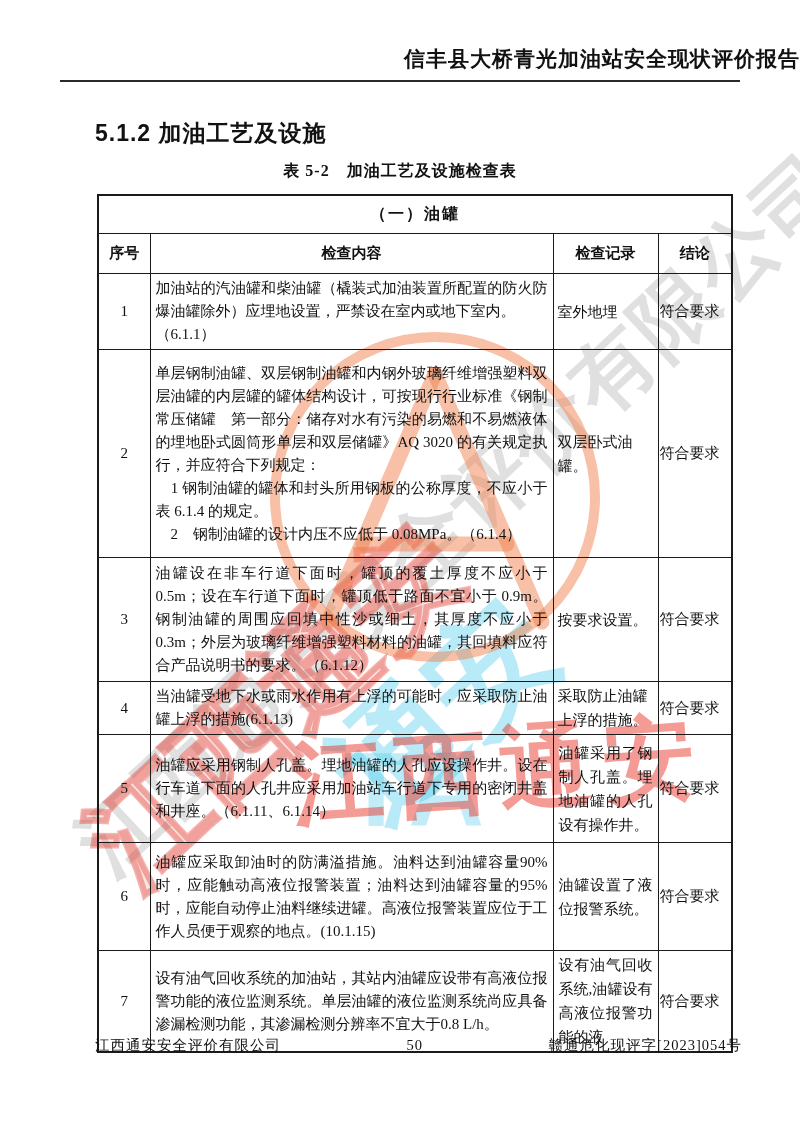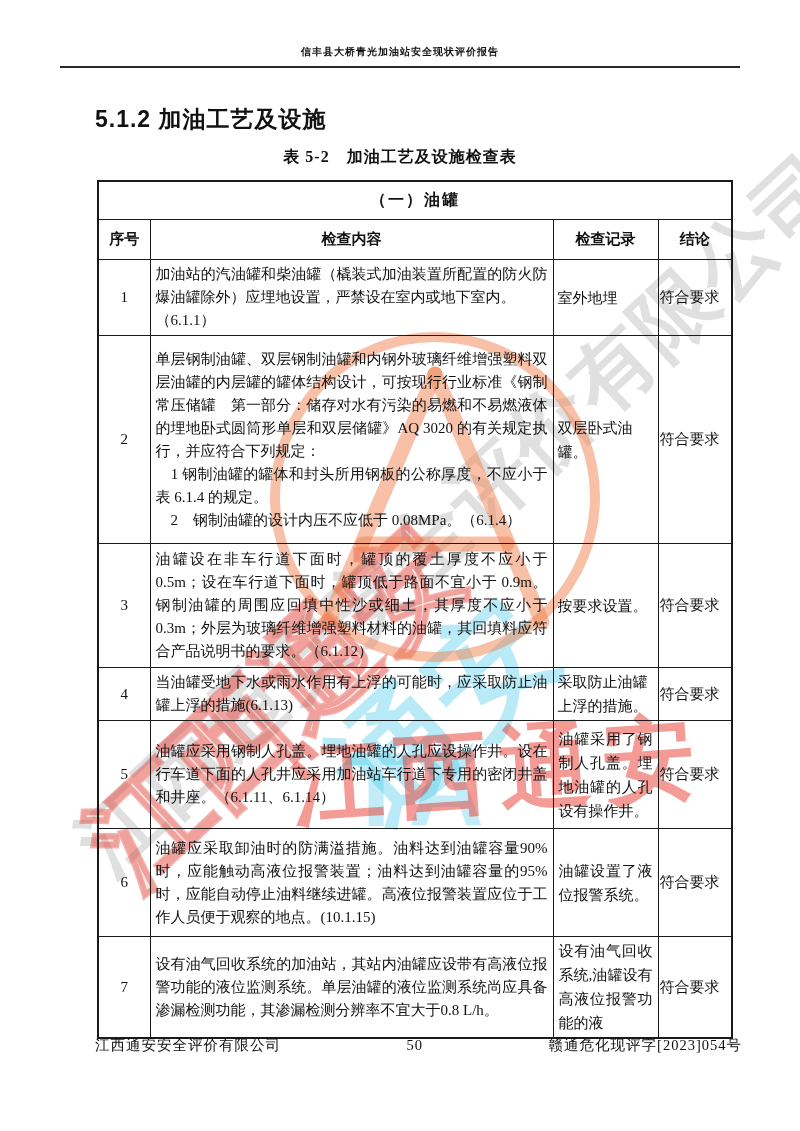--- a/index.html
+++ b/index.html
@@ -41,21 +41,21 @@
   }
   .wm-red-horiz{
     left:291px;top:722px;
     font-size:92px;line-height:96px;font-weight:bold;letter-spacing:12px;
     color:rgba(232,45,35,0.48);
     transform:rotate(-4deg);
   }
   .stamp-svg{position:absolute;left:260px;top:322px;}
   
   .content{position:relative;z-index:1;}
-  .doc-header{padding-top:45px;text-align:center;font-size:10px;font-weight:bold;letter-spacing:1px;}
+  .doc-header{padding-top:45px;text-align:right;font-size:21px;font-weight:bold;letter-spacing:1px;}
   .doc-header-rule{margin:7px 60px 0 60px;border-top:2px solid #2a2a2a;height:0;}
   .section-heading{
     margin:36px 0 4px 95px;
     font-family:"Liberation Sans","DejaVu Sans",sans-serif;
     font-size:23px;font-weight:bold;letter-spacing:1px;
   }
   .table-caption{margin-top:12px;text-align:center;font-size:16px;font-weight:bold;letter-spacing:1px;}
   table.check{
     margin:12px 0 0 97px;
     width:634px;

